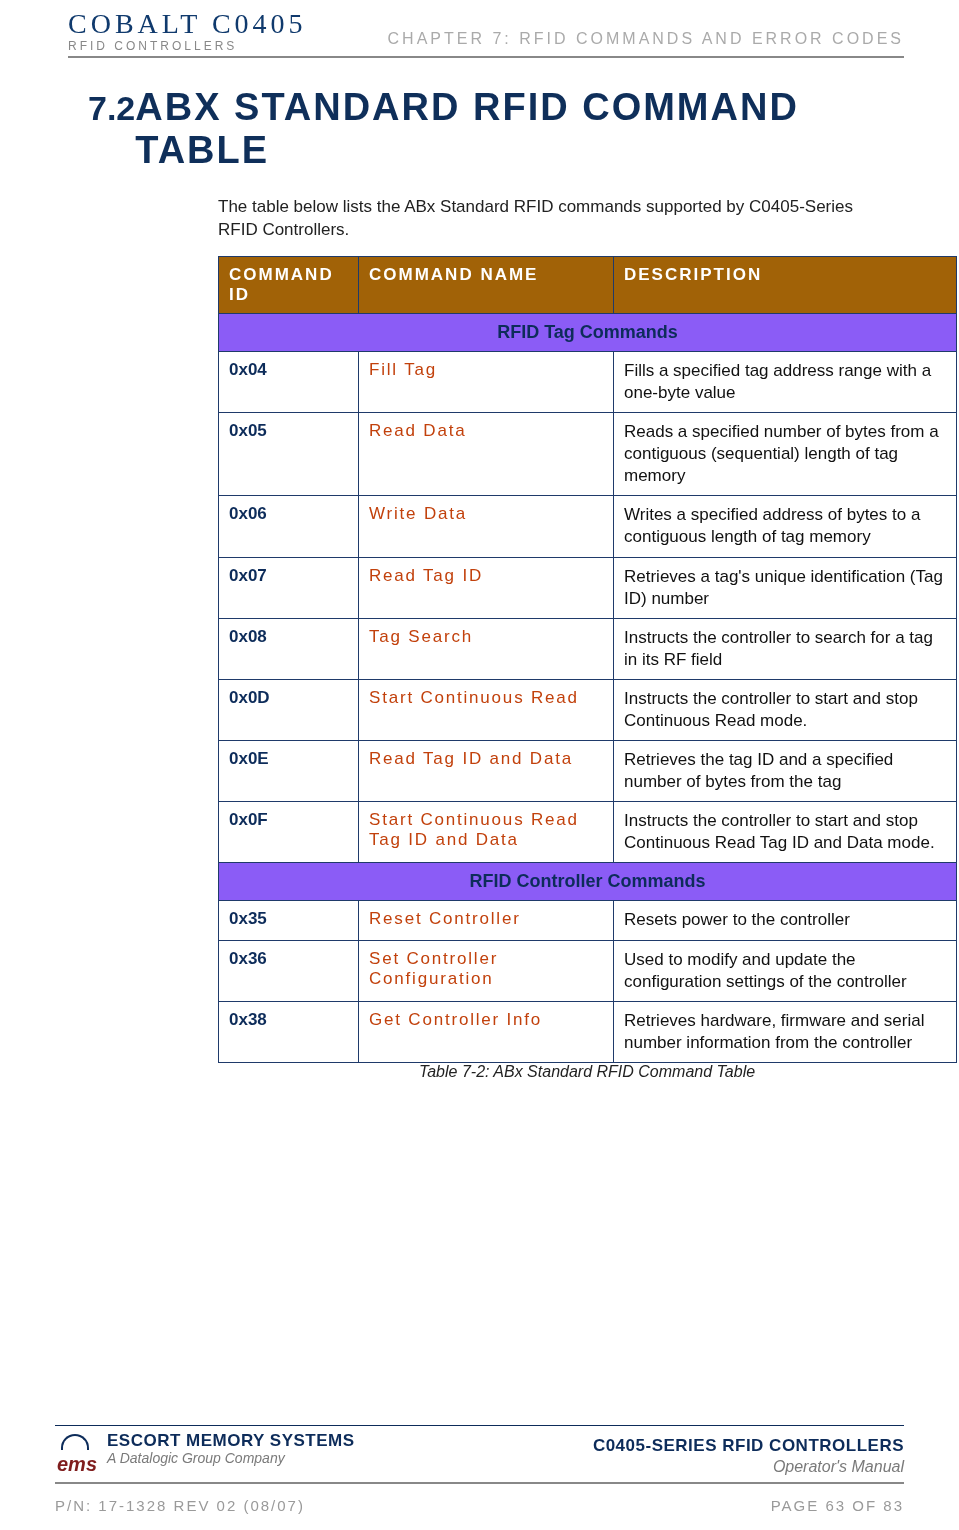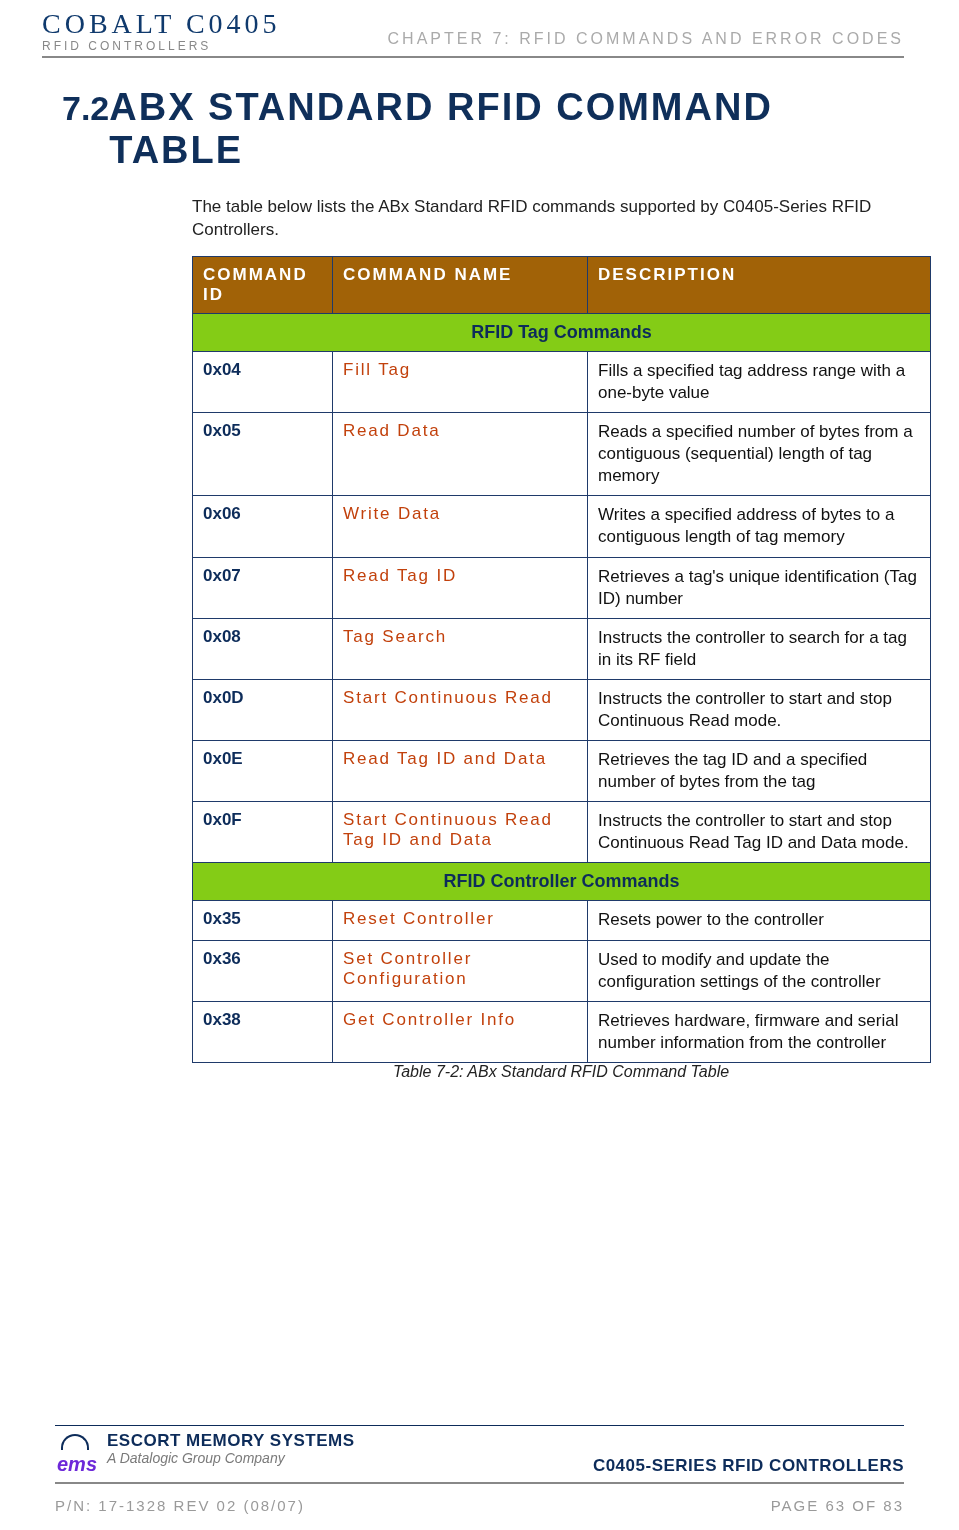--- a/index.html
+++ b/index.html
@@ -5,21 +5,21 @@
   * { box-sizing: border-box; margin: 0; padding: 0; }
   body {
     width: 959px;
     height: 1530px;
     background: #fff;
     font-family: Arial, Helvetica, sans-serif;
     color: #222;
     position: relative;
   }
   .page {
-    padding: 0 55px 0 42px;
+    padding: 0 55px 0 68px;
   }
   
   .top-header {
     display: flex;
     justify-content: space-between;
     align-items: flex-end;
     border-bottom: 2px solid #888;
     padding: 10px 0 4px 0;
     margin-bottom: 28px;
   }
@@ -90,21 +90,21 @@
     vertical-align: top;
     text-align: left;
   }
   table.cmd th {
     background: #a16207;
     color: #fff;
     font-weight: 700;
     letter-spacing: 2px;
   }
   tr.section-head td {
-    background: #84cc16;
+    background: #8b5cf6;
     text-align: center;
     font-weight: 700;
     color: #0d2c5a;
     font-size: 18px;
     padding: 8px 0;
   }
   td.cmd-id {
     color: #0d2c5a;
     font-weight: 700;
   }
@@ -141,21 +141,21 @@
     border-bottom: 2px solid #888;
     padding: 6px 0 6px 0;
   }
   .footer-left {
     display: flex;
     align-items: flex-start;
     gap: 8px;
   }
   .ems-logo {
     width: 44px; height: 44px;
-    color: #6d28d9;
+    color: #7f1d1d;
     display: flex; align-items: flex-end; justify-content: center;
     font-style: italic; font-weight: 700; font-size: 20px;
     position: relative;
   }
   .ems-logo .arc {
     position:absolute; top:2px; left:6px;
     width:28px; height:16px;
     border:2px solid #0d2c5a; border-bottom:none;
     border-radius: 28px 28px 0 0;
   }
@@ -293,19 +293,20 @@
         <span class="arc"></span>
         <span>ems</span>
       </div>
       <div class="ems-text-block">
         <div class="ems-line1">ESCORT MEMORY SYSTEMS</div>
         <div class="ems-line2">A Datalogic Group Company</div>
       </div>
     </div>
     <div class="footer-right">
       <div class="fr-line1">C0405-SERIES RFID CONTROLLERS</div>
+      <div class="fr-line2">Operator's Manual</div>
     </div>
   </div>
   <div class="footer-bottom">
     <div>P/N: 17-1328 REV 02 (08/07)</div>
     <div>PAGE 63 OF 83</div>
   </div>
 </div>
 
 </body></html>

